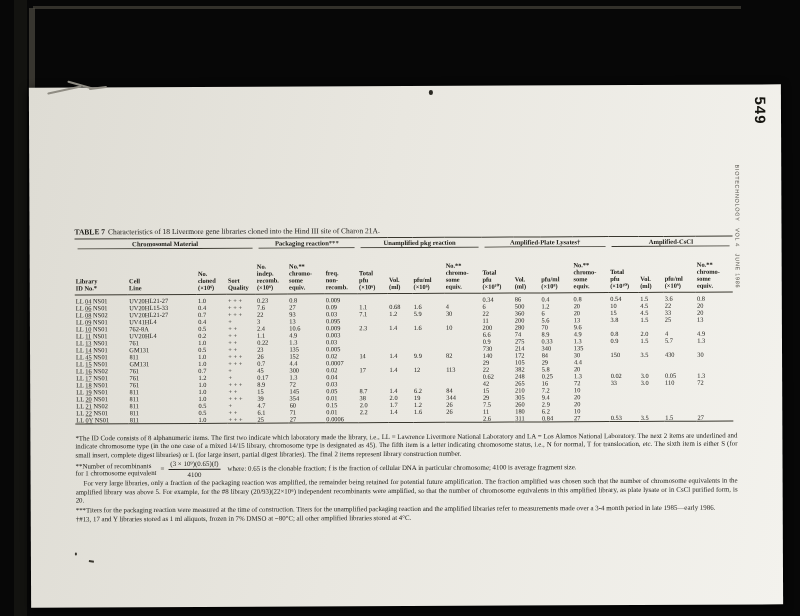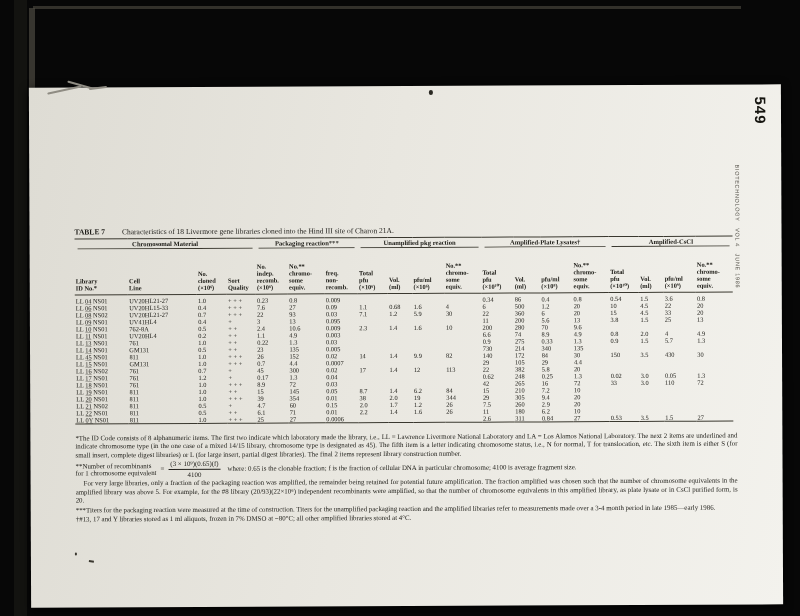--- a/index.html
+++ b/index.html
@@ -50,21 +50,21 @@
   }
   .ink-speck { position: absolute; left: 400px; top: 4px; width: 4px; height: 5px; background: #2a2822; border-radius: 2px; }
   .speck { position: absolute; background: #3a382f; }
   .s1 { left: 44px; top: 465px; width: 2px; height: 3px; border-radius: 1px; }
   .s2 { left: 58px; top: 473px; width: 5px; height: 1.5px; transform: rotate(8deg); }
 
   .caption {
     position: absolute; left: 45px; top: 140px; width: 660px;
     font-size: 7.5px; color: #1d1c18; white-space: nowrap;
   }
-  .caption b { margin-right: 17px; }
+  .caption b { margin-right: 3px; }
 
   table.lib {
     position: absolute; left: 45px; top: 151px; width: 658px;
     border-collapse: collapse; table-layout: fixed;
     font-size: 6.4px; color: #21201b;
     border-top: 1px solid #3a382f;
     border-bottom: 1px solid #3a382f;
   }
   th, td { padding: 0 1px; white-space: nowrap; overflow: hidden; font-weight: normal; }
   tr.grp-row th { text-align: center; font-weight: bold; font-size: 6.6px; padding: 1px 0 0; }

